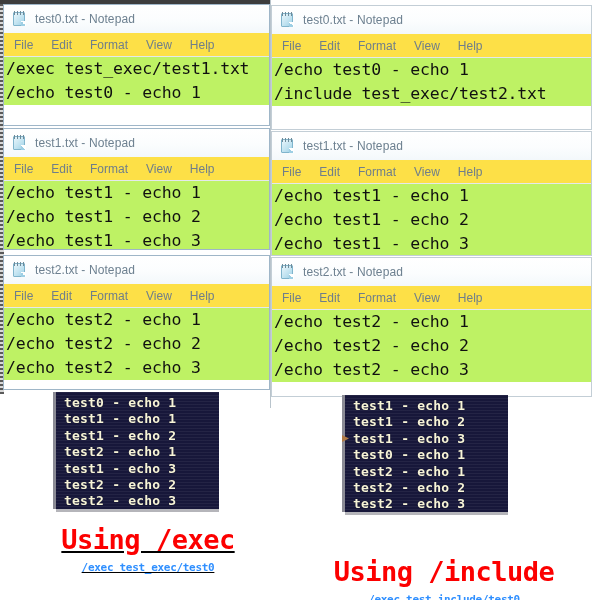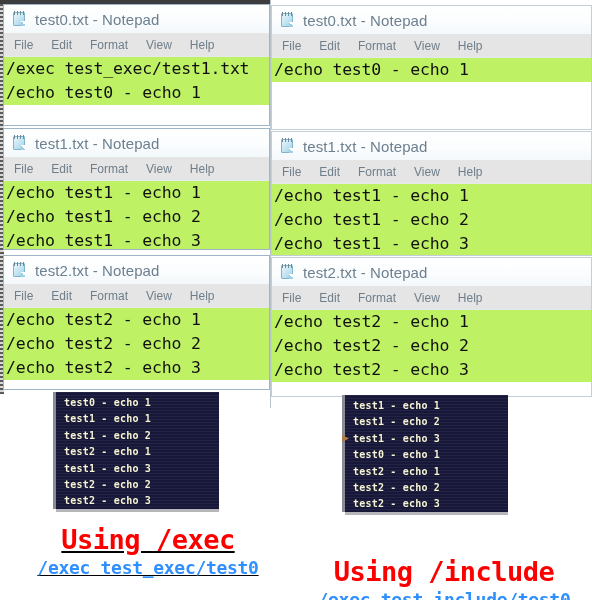--- a/index.html
+++ b/index.html
@@ -58,32 +58,32 @@
       repeating-linear-gradient(to right,
         #6e8a99 0px, #6e8a99 1px, transparent 1px, transparent 3px);
   }
   .np-icon .fold {
     position: absolute;
     right: 2px; bottom: 1px;
     width: 5px; height: 5px;
     background: linear-gradient(225deg, #ffffff 50%, #9ecfe4 50%);
   }
   .np-title {
-    font-size: 15px;
+    font-size: 12px;
     color: #6d8090;
     white-space: nowrap;
     letter-spacing: 0.1px;
   }
   .np-menubar {
     height: 24px;
     display: flex;
     align-items: center;
     gap: 0px;
     padding-left: 8px;
-    background: #e5e5e5;
+    background: #fde047;
     box-sizing: border-box;
     border-bottom: 1px solid #e4e9ec;
   }
   .np-menuitem {
     font-size: 12px;
     color: #6f7e8a;
     padding: 1px 9px 1px 2px;
     margin-right: 7px;
     white-space: nowrap;
     cursor: default;
@@ -132,21 +132,21 @@
       rgba(255,255,255,0.055) 0px,
       rgba(255,255,255,0.055) 1px,
       rgba(0,0,0,0.0) 1px,
       rgba(0,0,0,0.0) 3px);
     box-shadow: -3px 0 0 0 #8b8b95, 0 3px 0 0 rgba(120,120,130,0.55);
     padding: 3px 6px 3px 8px;
     box-sizing: border-box;
   }
   .console-line {
     font-family: "DejaVu Sans Mono", "Liberation Mono", monospace;
-    font-size: 10px;
+    font-size: 13px;
     font-weight: bold;
     line-height: 16.4px;
     color: #f7f4d8;
     white-space: pre;
     letter-spacing: 0.2px;
     text-shadow: 0 0 1px rgba(0,0,0,0.6);
   }
   .console .cursor {
     position: absolute;
     left: -3px;
@@ -164,21 +164,21 @@
     font-family: "DejaVu Sans Mono", "Liberation Mono", monospace;
     font-size: 27px;
     font-weight: bold;
     color: #fc0000;
     line-height: 32px;
     letter-spacing: -0.5px;
     white-space: nowrap;
   }
   .caption .cap-sub {
     font-family: "DejaVu Sans Mono", "Liberation Mono", monospace;
-    font-size: 18px;
+    font-size: 11px;
     font-weight: bold;
     color: #2f8fff;
     line-height: 20px;
     letter-spacing: -0.3px;
     white-space: nowrap;
     margin-top: 2px;
   }
 </style>
 </head>
 <body>
@@ -267,20 +267,21 @@
   </div>
   <div class="np-menubar">
     <span class="np-menuitem">File</span>
     <span class="np-menuitem">Edit</span>
     <span class="np-menuitem">Format</span>
     <span class="np-menuitem">View</span>
     <span class="np-menuitem">Help</span>
   </div>
   <div class="np-body">
     <div class="np-line">/echo test0 - echo 1</div>
+    <div class="np-line">/include test_exec/test2.txt</div>
   </div>
 </div>
 
 <div class="npwin plain" style="left:271px; top:131px; width:321px; height:125px;">
   <div class="np-titlebar">
     <span class="np-icon">
       <span class="sheet"></span>
         <span class="spiral"></span>
         <span class="fold"></span>
     </span>

